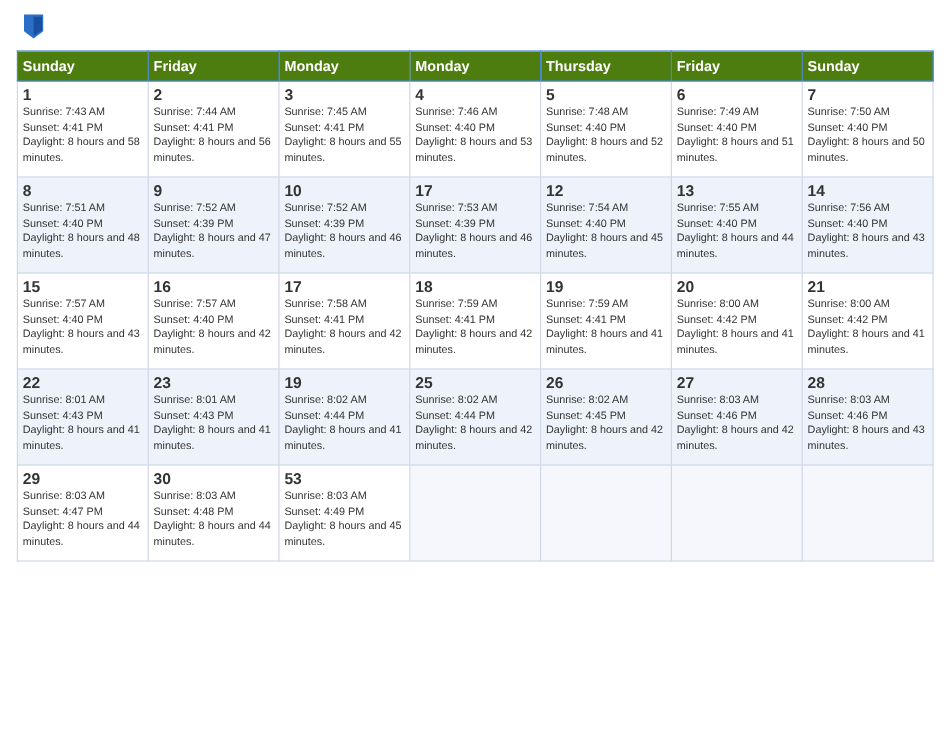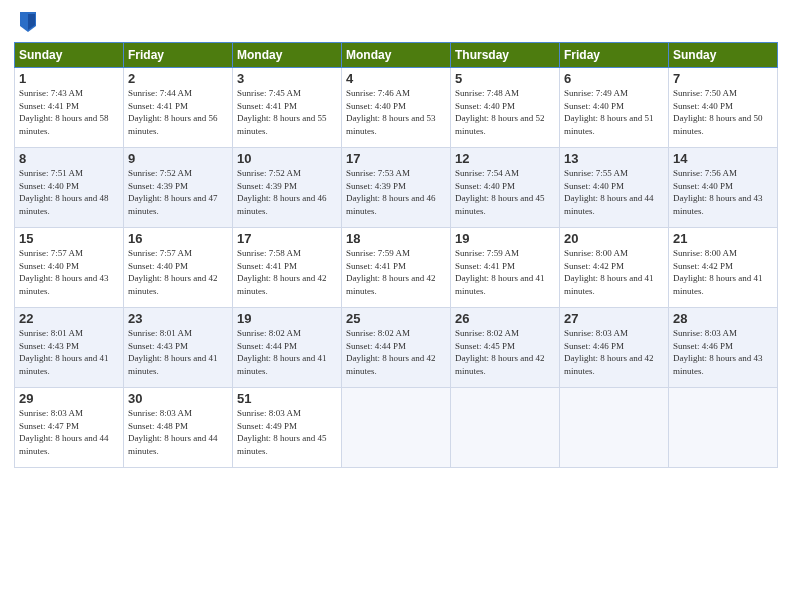--- a/index.html
+++ b/index.html
@@ -80,21 +80,20 @@
     .day-number {
       font-size: 13px;
       font-weight: bold;
       display: block;
       margin-bottom: 1px;
     }
     .day-info {
       font-size: 9px;
       line-height: 1.4;
       color: #333;
-      font-family: Liberation Serif, serif;
     }
     td.empty {
       background: #f5f7fc;
     }
   </style>
 </head>
 <body>
 
 <div class="container">
   <div class="header">
@@ -161,21 +160,21 @@
           <td><span class="day-number">23</span><span class="day-info">Sunrise: 8:01 AM<br>Sunset: 4:43 PM<br>Daylight: 8 hours and 41 minutes.</span></td>
           <td><span class="day-number">19</span><span class="day-info">Sunrise: 8:02 AM<br>Sunset: 4:44 PM<br>Daylight: 8 hours and 41 minutes.</span></td>
           <td><span class="day-number">25</span><span class="day-info">Sunrise: 8:02 AM<br>Sunset: 4:44 PM<br>Daylight: 8 hours and 42 minutes.</span></td>
           <td><span class="day-number">26</span><span class="day-info">Sunrise: 8:02 AM<br>Sunset: 4:45 PM<br>Daylight: 8 hours and 42 minutes.</span></td>
           <td><span class="day-number">27</span><span class="day-info">Sunrise: 8:03 AM<br>Sunset: 4:46 PM<br>Daylight: 8 hours and 42 minutes.</span></td>
           <td><span class="day-number">28</span><span class="day-info">Sunrise: 8:03 AM<br>Sunset: 4:46 PM<br>Daylight: 8 hours and 43 minutes.</span></td>
         </tr>
         <tr>
           <td><span class="day-number">29</span><span class="day-info">Sunrise: 8:03 AM<br>Sunset: 4:47 PM<br>Daylight: 8 hours and 44 minutes.</span></td>
           <td><span class="day-number">30</span><span class="day-info">Sunrise: 8:03 AM<br>Sunset: 4:48 PM<br>Daylight: 8 hours and 44 minutes.</span></td>
-          <td><span class="day-number">51</span><span class="day-info">Sunrise: 8:03 AM<br>Sunset: 4:49 PM<br>Daylight: 8 hours and 45 minutes.</span></td>
+          <td><span class="day-number">53</span><span class="day-info">Sunrise: 8:03 AM<br>Sunset: 4:49 PM<br>Daylight: 8 hours and 45 minutes.</span></td>
           <td class="empty"></td>
           <td class="empty"></td>
           <td class="empty"></td>
           <td class="empty"></td>
         </tr>
       </tbody>
   </table>
 </div>
 
 </body></html>

